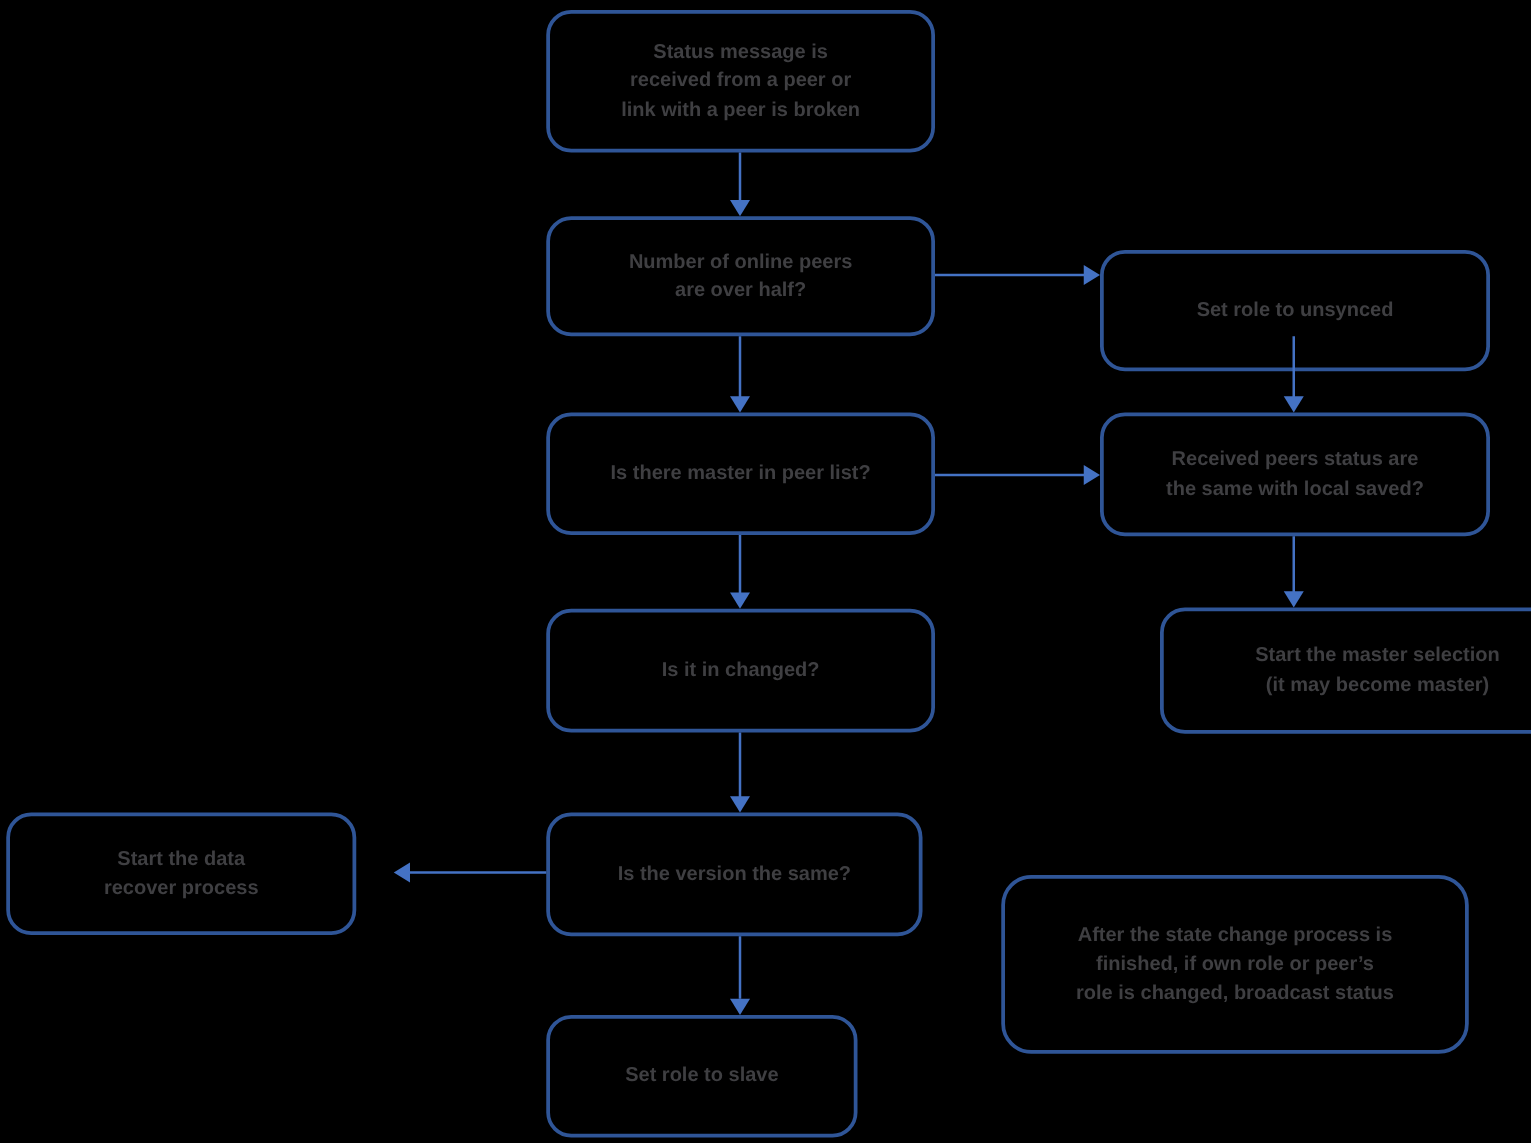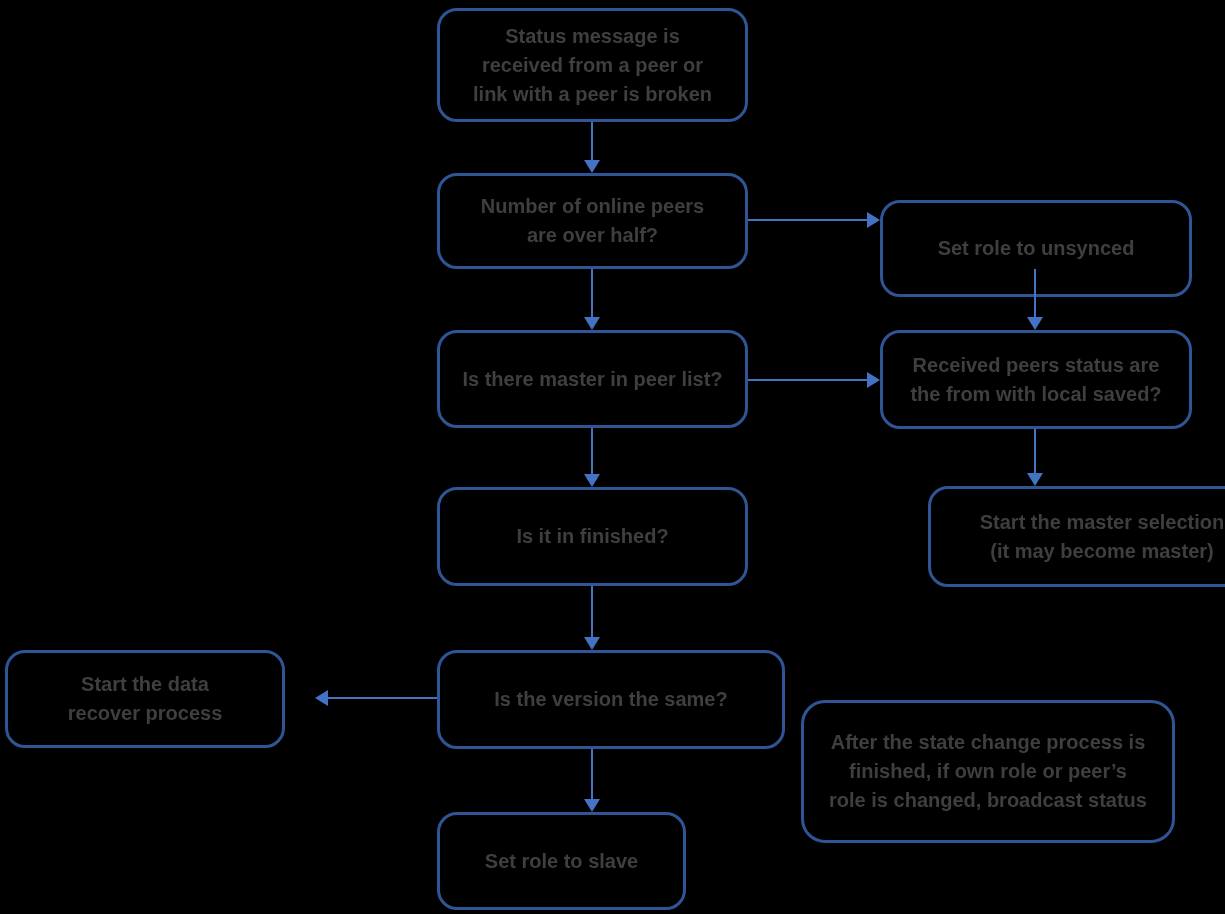--- a/index.html
+++ b/index.html
@@ -16,21 +16,21 @@
     font-family:"Liberation Sans", sans-serif;
     overflow:hidden;
   }
   .node{
     position:absolute;
     box-sizing:border-box;
     border:3px solid var(--border);
     border-radius:20px;
     background:var(--bg);
     color:var(--text);
-    font-size:20px;
+    font-size:16px;
     font-weight:700;
     line-height:1.45;
     display:flex;
     align-items:center;
     justify-content:center;
     text-align:center;
     white-space:pre-line;
     padding:6px 10px;
   }
   .vline{position:absolute;width:2px;background:var(--arrow);}
@@ -54,40 +54,40 @@
     border-right:13px solid var(--arrow);
   }
   
   #n-start{left:437px;top:8px;width:311px;height:114px;}
   #n-peers{left:437px;top:173px;width:311px;height:96px;}
   #n-unsynced-role{left:880px;top:172px;width:312px;height:97px;margin-top:28px;}
   #n-master-list{left:437px;top:330px;width:311px;height:98px;}
   #n-received-same{left:880px;top:330px;width:312px;height:99px;}
   #n-is-unsynced{left:437px;top:487px;width:311px;height:99px;}
   #n-master-selection{left:928px;top:486px;width:348px;height:101px;}
-  #n-version-same{left:437px;top:650px;width:348px;height:99px;}
+  #n-version-same{left:437px;top:650px;width:301px;height:99px;}
   #n-data-recover{left:5px;top:650px;width:280px;height:98px;}
   #n-set-slave{left:437px;top:812px;width:249px;height:98px;}
   #n-note{left:801px;top:700px;width:374px;height:143px;border-radius:24px;}
 </style>
 </head>
 <body>
 
 <div id="canvas">
 
   <div class="node" id="n-start">Status message is
 received from a peer or
 link with a peer is broken</div>
   <div class="node" id="n-peers">Number of online peers
 are over half?</div>
   <div class="node" id="n-unsynced-role">Set role to unsynced</div>
   <div class="node" id="n-master-list">Is there master in peer list?</div>
   <div class="node" id="n-received-same">Received peers status are
-the from with local saved?</div>
-  <div class="node" id="n-is-unsynced">Is it in finished?</div>
+the same with local saved?</div>
+  <div class="node" id="n-is-unsynced">Is it in changed?</div>
   <div class="node" id="n-master-selection">Start the master selection
 (it may become master)</div>
   <div class="node" id="n-version-same">Is the version the same?</div>
   <div class="node" id="n-data-recover">Start the data
 recover process</div>
   <div class="node" id="n-set-slave">Set role to slave</div>
   <div class="node" id="n-note">After the state change process is
 finished, if own role or peer’s
 role is changed, broadcast status</div>
 

